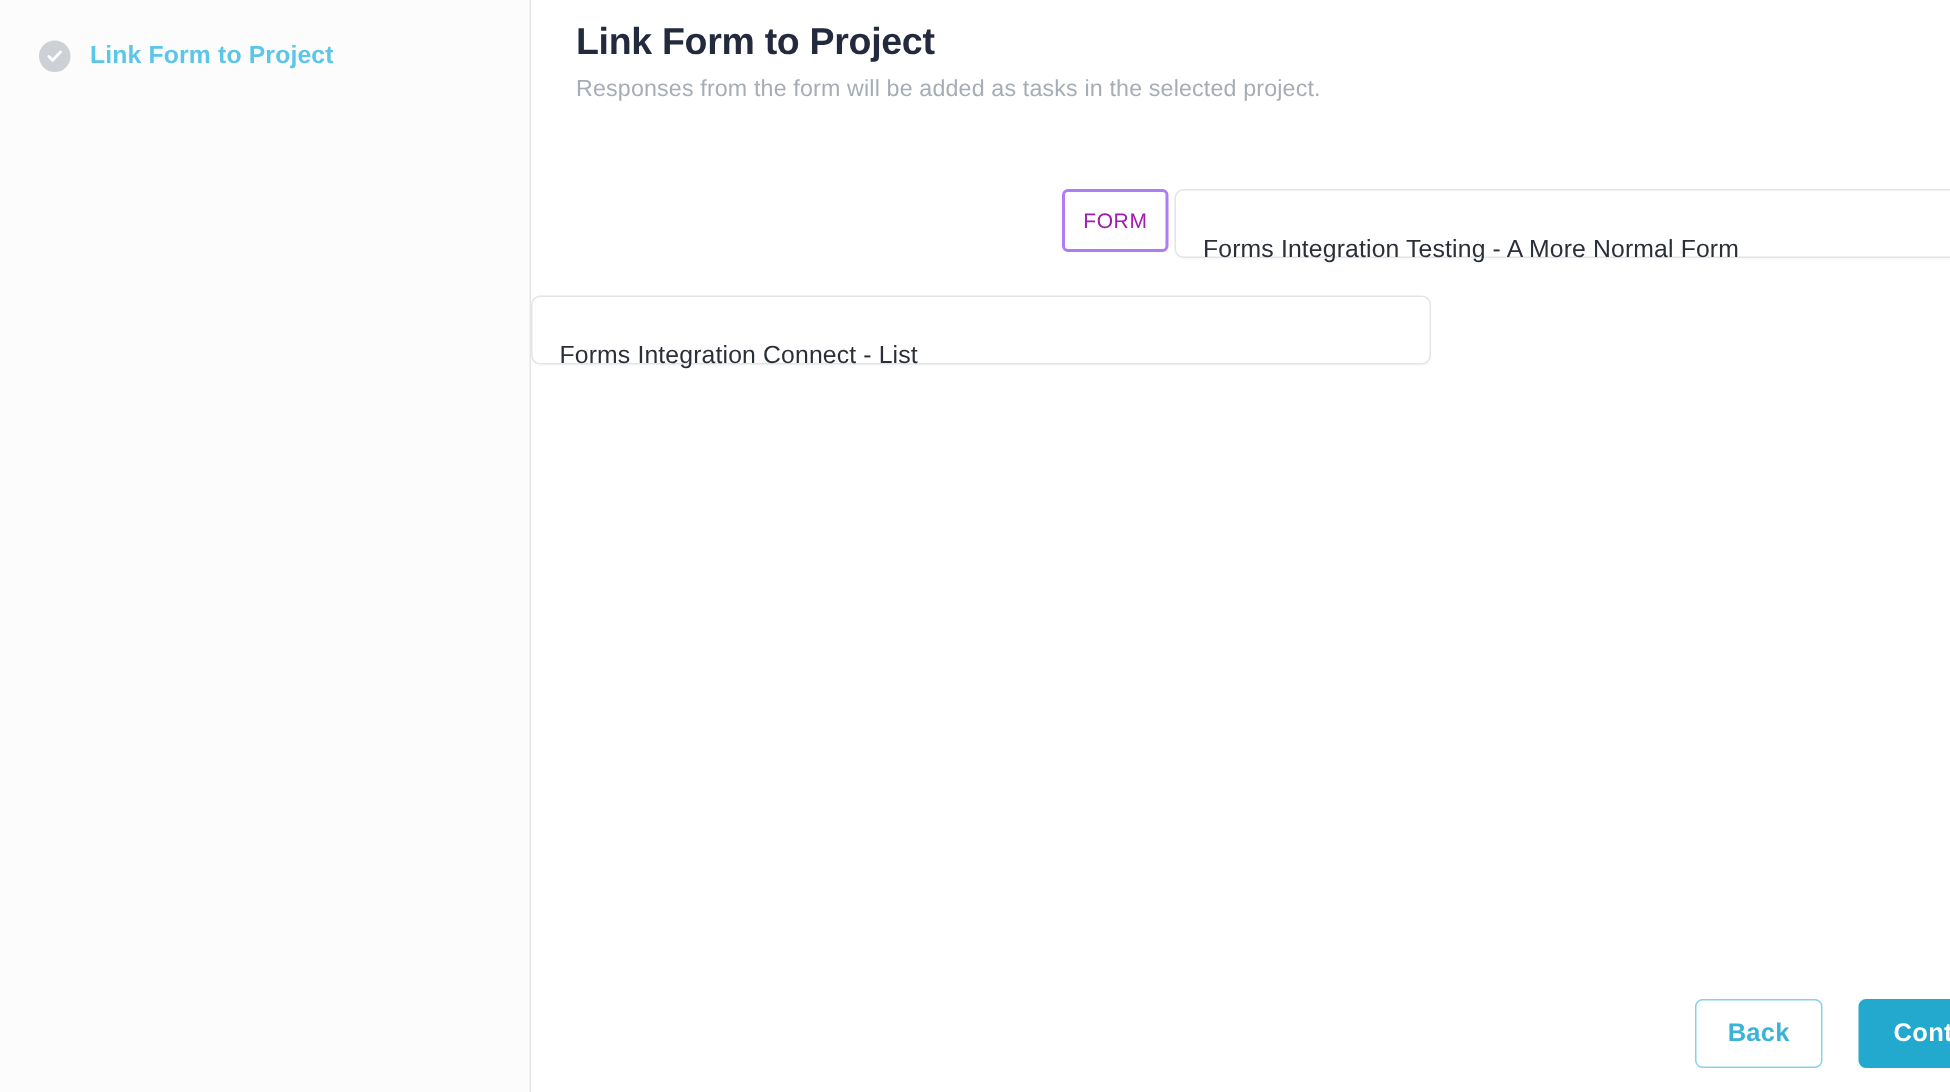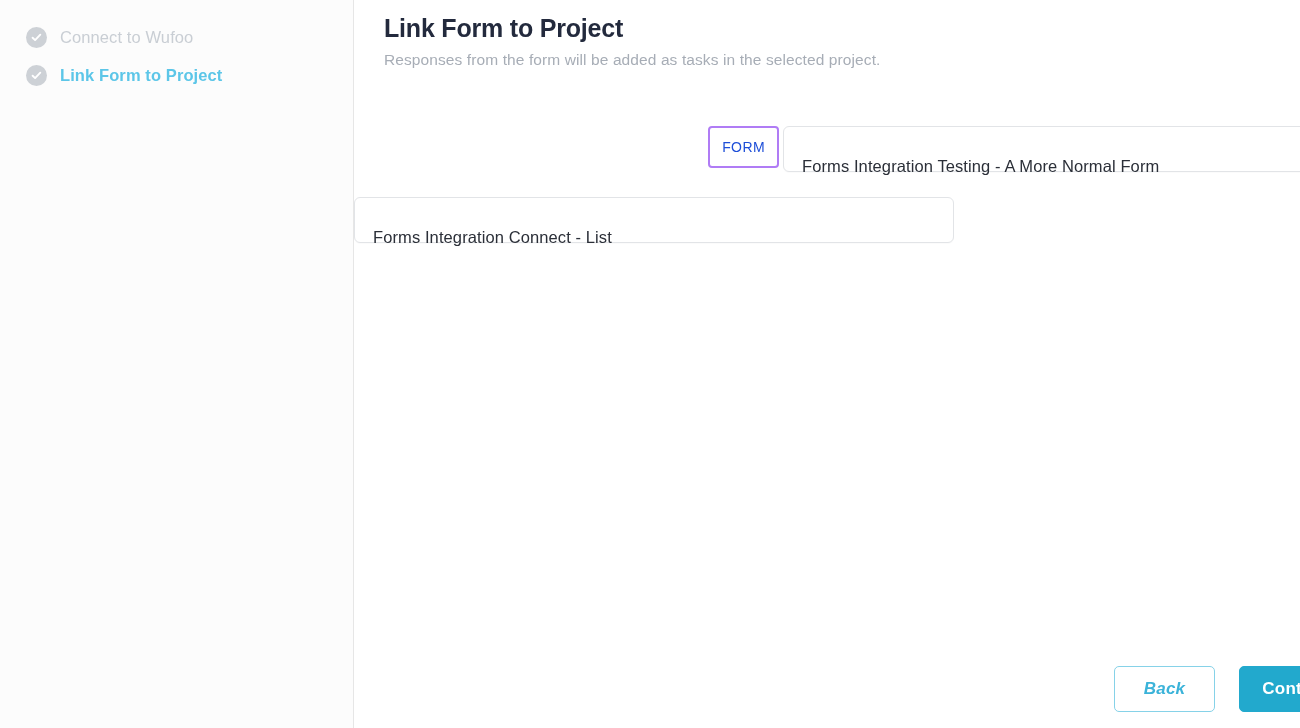--- a/index.html
+++ b/index.html
@@ -90,21 +90,21 @@
   .field-label {
     height: 42px;
     border: 2px solid #b07cf5;
     border-radius: 4px;
     background: #ffffff;
     display: flex;
     align-items: center;
     justify-content: center;
     padding: 0 12px;
     font-size: 14px;
-    color: #1d4ed8;
+    color: #a21caf;
     letter-spacing: 0.4px;
     flex: 0 0 auto;
     margin-right: 4px;
   }
   .label-col {
     width: 429px;
     display: flex;
     justify-content: flex-end;
   }
   .field-control {
@@ -143,48 +143,39 @@
     border-radius: 5px;
     font-size: 17px;
     font-weight: bold;
     display: flex;
     align-items: center;
     justify-content: center;
     cursor: pointer;
     letter-spacing: 0.2px;
   }
   .btn-back {
-    width: 101px;
+    width: 85px;
     background: #ffffff;
     border: 1px solid #86d2e8;
     color: #3bb3d9;
-    font-style: italic;
   }
   .btn-continue {
     width: 122px;
     background: #22a9cd;
     border: 1px solid #22a9cd;
     color: #ffffff;
   }
 </style>
 </head>
 <body>
 
 <div class="app">
 
   <aside class="sidebar">
 
-    <div class="step">
-      <span class="check-circle">
-        <svg width="13" height="13" viewBox="0 0 13 13">
-          <path d="M2.6 6.7 L5.1 9.1 L10.3 3.7" fill="none" stroke="#ffffff" stroke-width="1.9" stroke-linecap="round" stroke-linejoin="round"></path>
-        </svg>
-      </span>
-      <span class="step-label">Connect to Wufoo</span>
-    </div>
 
     <div class="step active">
       <span class="check-circle">
         <svg width="13" height="13" viewBox="0 0 13 13">
           <path d="M2.6 6.7 L5.1 9.1 L10.3 3.7" fill="none" stroke="#ffffff" stroke-width="1.9" stroke-linecap="round" stroke-linejoin="round"></path>
         </svg>
       </span>
       <span class="step-label">Link Form to Project</span>
     </div>
 

